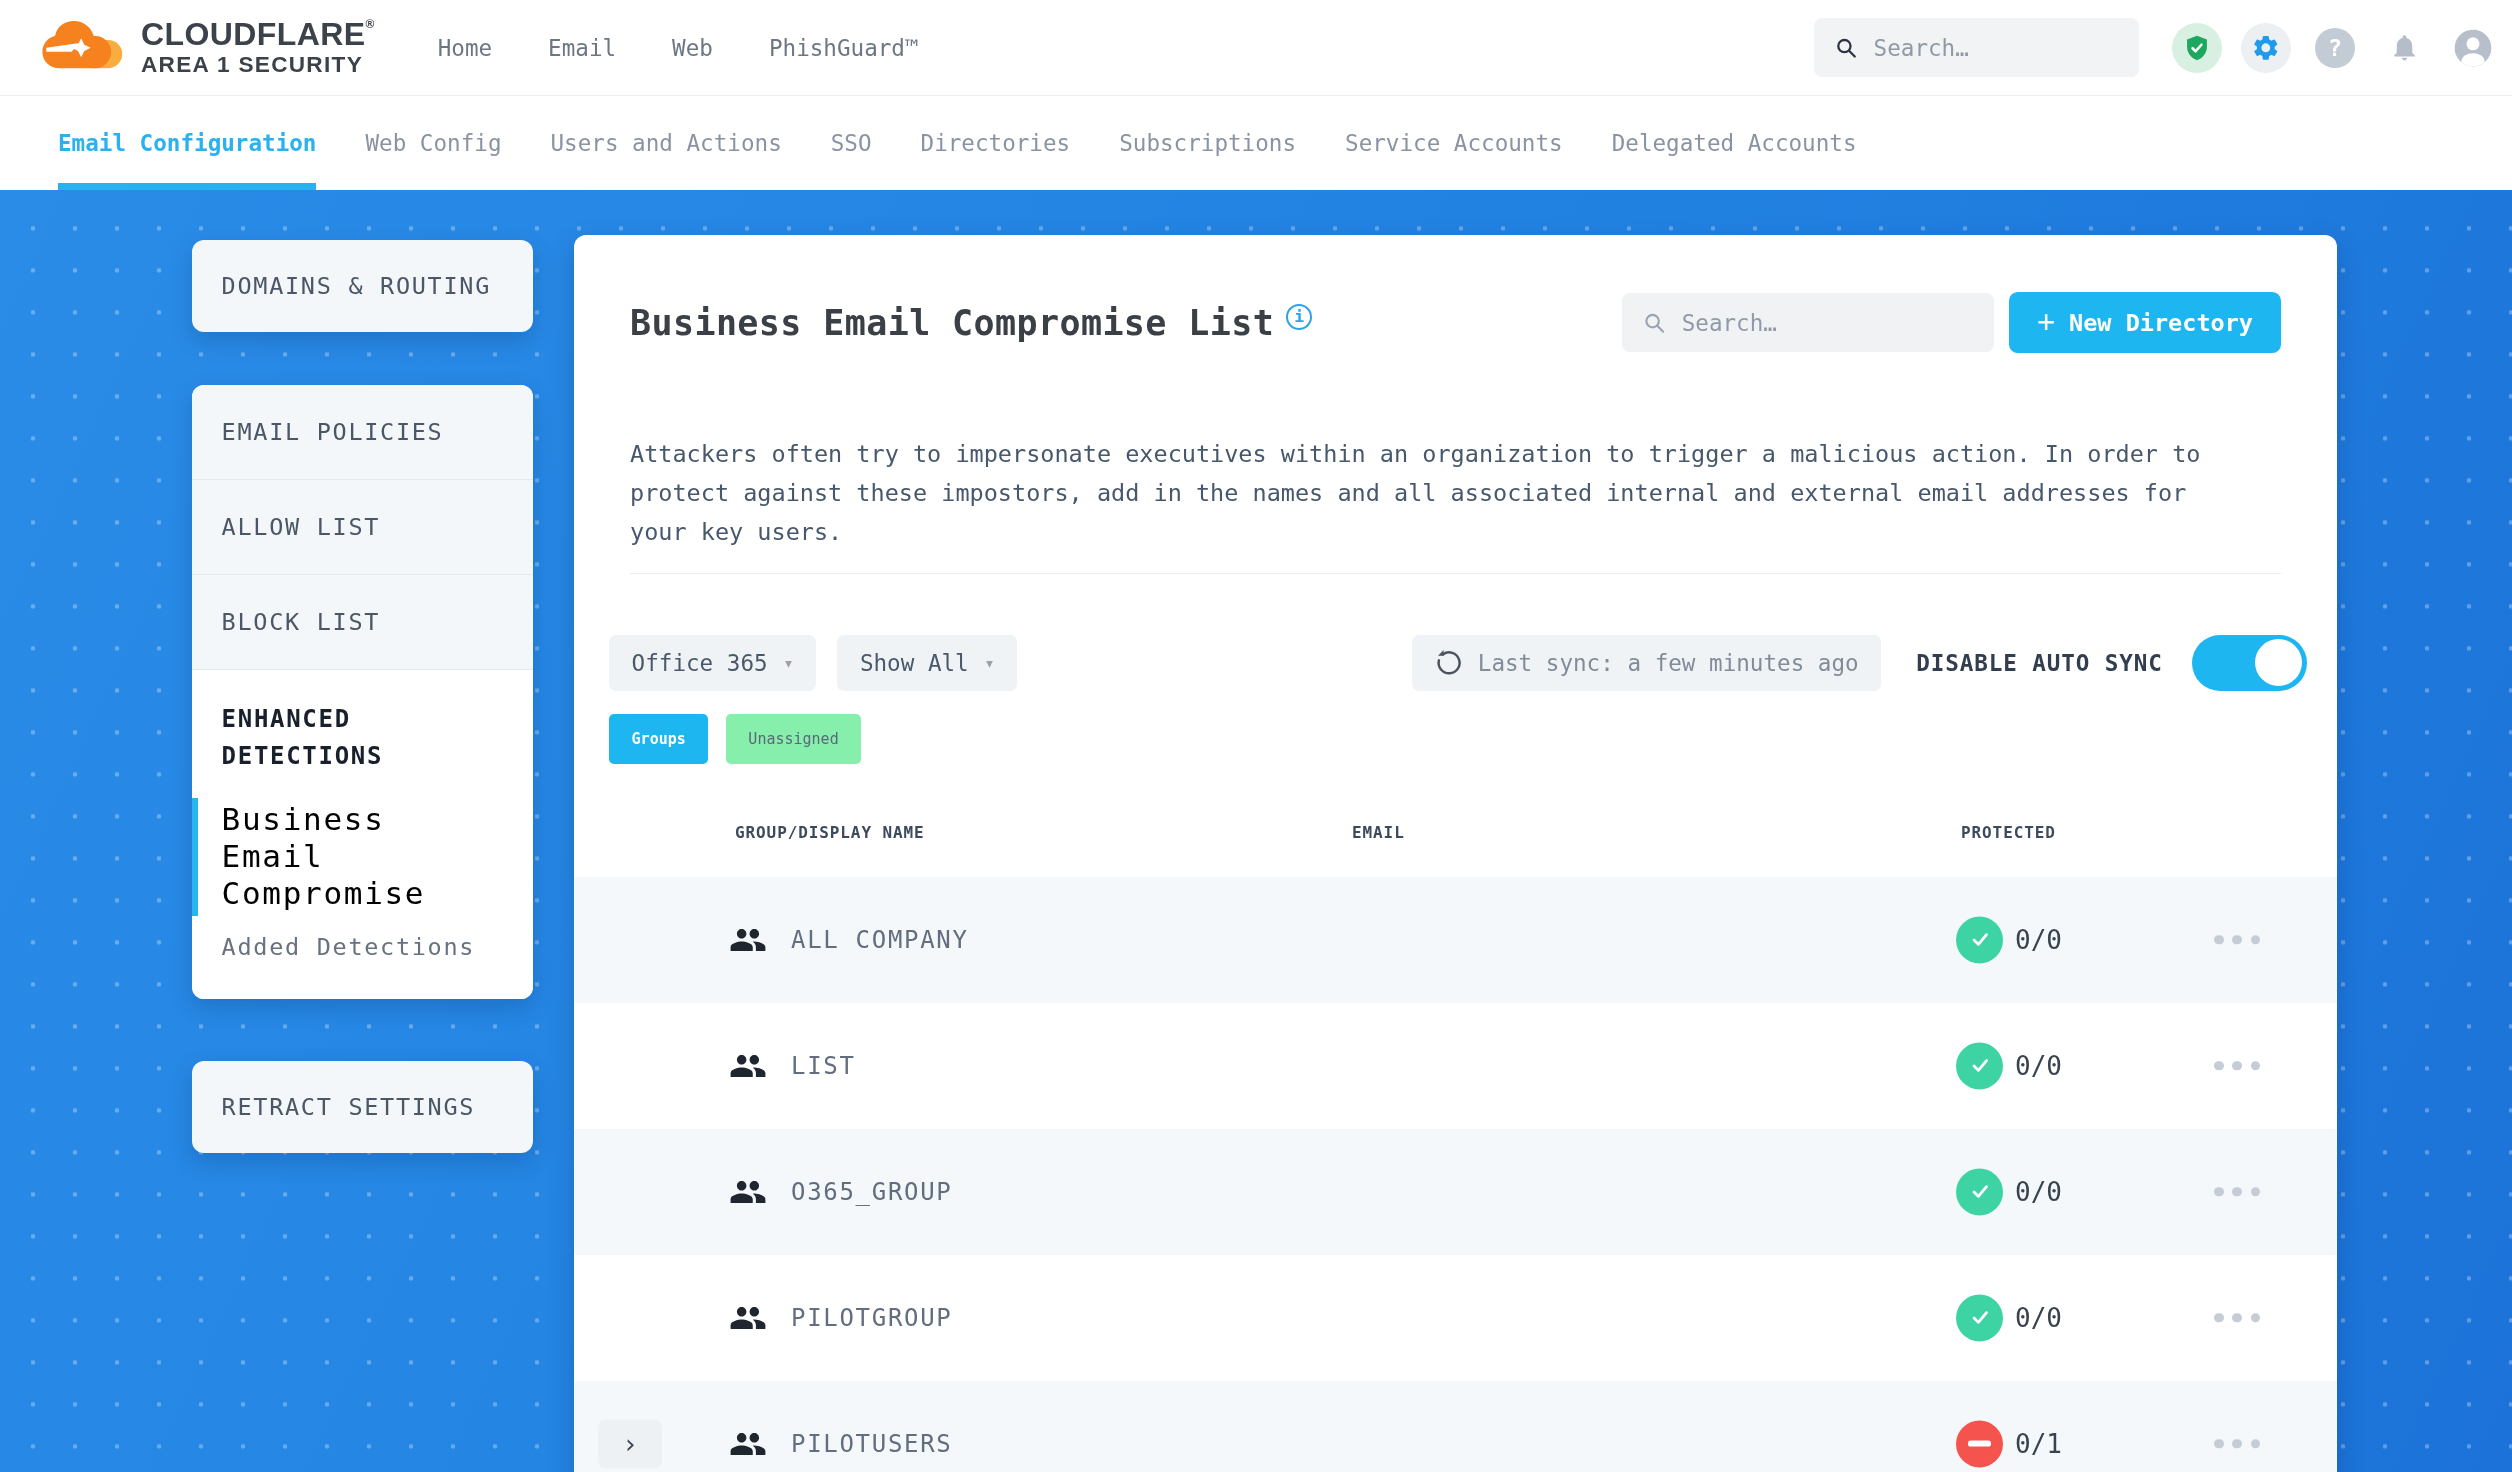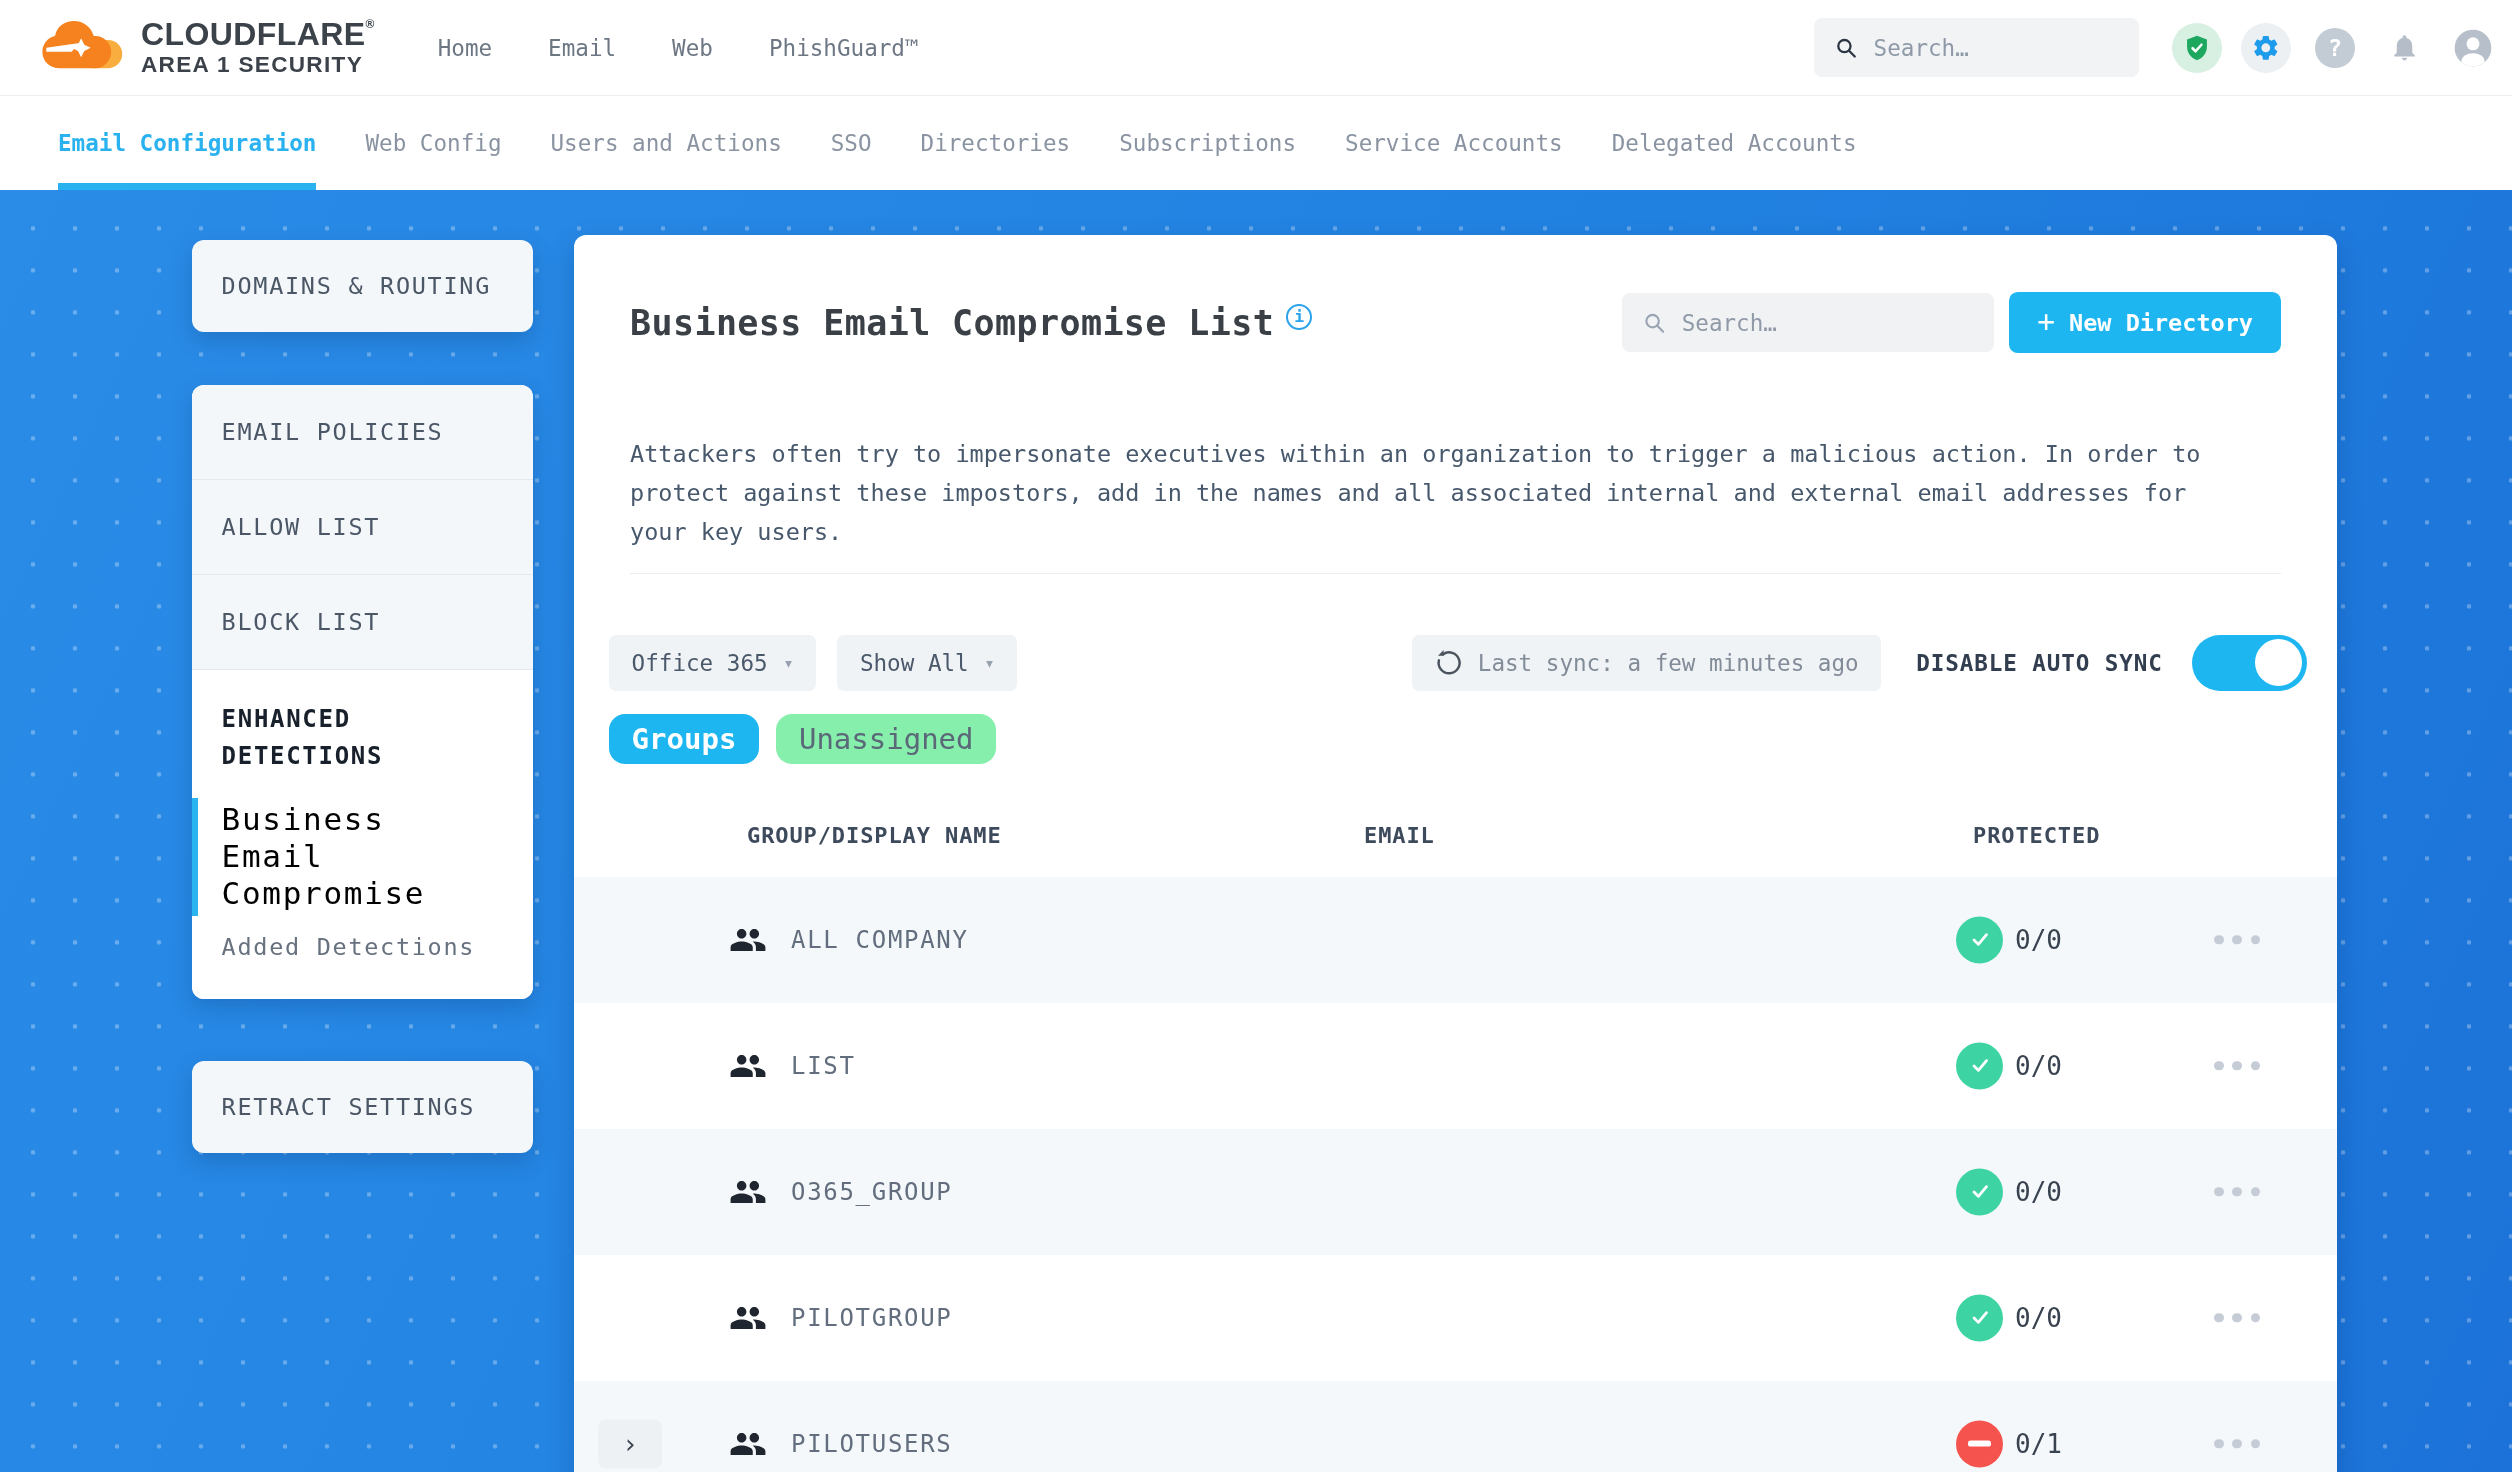--- a/index.html
+++ b/index.html
@@ -76,28 +76,28 @@
         font-size:22.6px;color:#4a586b;cursor:pointer;}
   .chip .caret{color:#98a2ae;font-size:17.4px;margin-left:15.6px;}
   .chip + .chip{margin-left:21px;}
   .chip.lastsync{margin-left:auto;color:#828c99;}
   .chip.lastsync svg{margin-right:14px;}
   .autosync-label{margin-left:35px;font-size:22.6px;font-weight:700;color:#323e4f;letter-spacing:0.9px;}
   .toggle{margin-left:29.6px;width:115px;height:56px;border-radius:28px;background:#1db6f1;position:relative;cursor:pointer;}
   .toggle .knob{position:absolute;top:4.3px;left:63px;width:47px;height:47px;border-radius:50%;background:#fff;}
 
   .pills{display:flex;gap:17.4px;margin-top:22.6px;padding-left:35px;}
-  .pill{height:50px;display:flex;align-items:center;padding:0 22.6px;border-radius:16px;font-size:29px;cursor:pointer;}
+  .pill{height:50px;display:flex;align-items:center;padding:0 22.6px;border-radius:5px;font-size:15px;cursor:pointer;}
   .pill.active{background:#1db6f1;color:#fff;font-weight:700;}
   .pill.plain{background:#86efac;color:#5a6878;}
 
   
   .table{margin-top:47px;}
   .thead{position:relative;height:66px;}
-  .th{position:absolute;top:12px;font-size:22px;font-weight:700;color:#3d4a5c;letter-spacing:0.9px;margin-left:12px;}
+  .th{position:absolute;top:12px;font-size:16px;font-weight:700;color:#3d4a5c;letter-spacing:0.9px;}
   .th.c1{left:161px;} .th.c2{left:778px;} .th.c3{left:1387px;}
   .row{position:relative;height:126px;}
   .row.alt{background:#f4f8fb;}
   .vcenter{position:absolute;top:50%;transform:translateY(-50%);}
   .expander{left:24px;width:64px;height:49px;background:#eef1f4;border-radius:7.8px;display:flex;align-items:center;justify-content:center;
     font-size:26px;color:#39434f;cursor:pointer;}
   .g-icon{left:155px;width:38px;height:38px;}
   .row-name{left:217px;font-size:24px;color:#626d7d;letter-spacing:1.7px;}
   .p-circle{left:1382px;width:47px;height:47px;border-radius:50%;display:flex;align-items:center;justify-content:center;}
   .p-circle.ok{background:#3ed3a2;}

